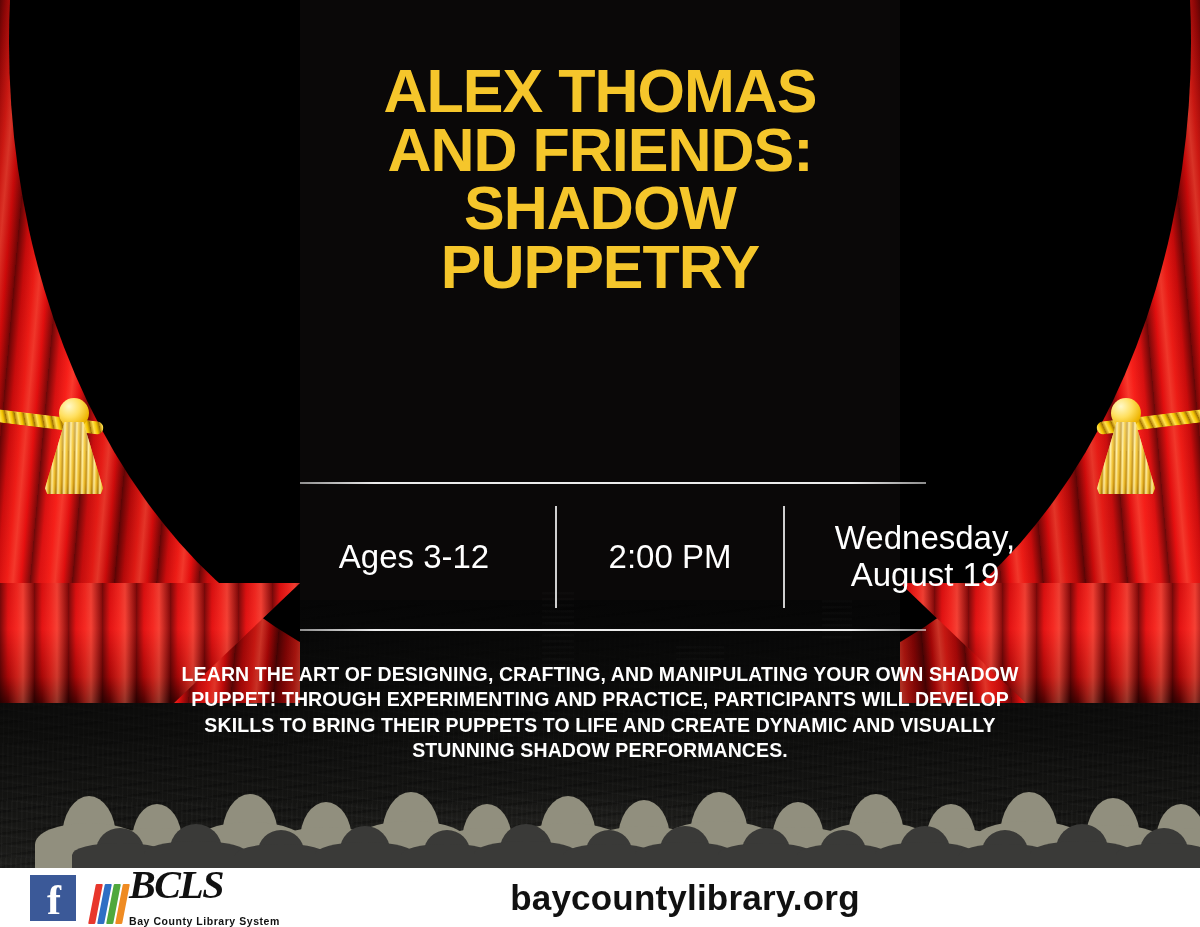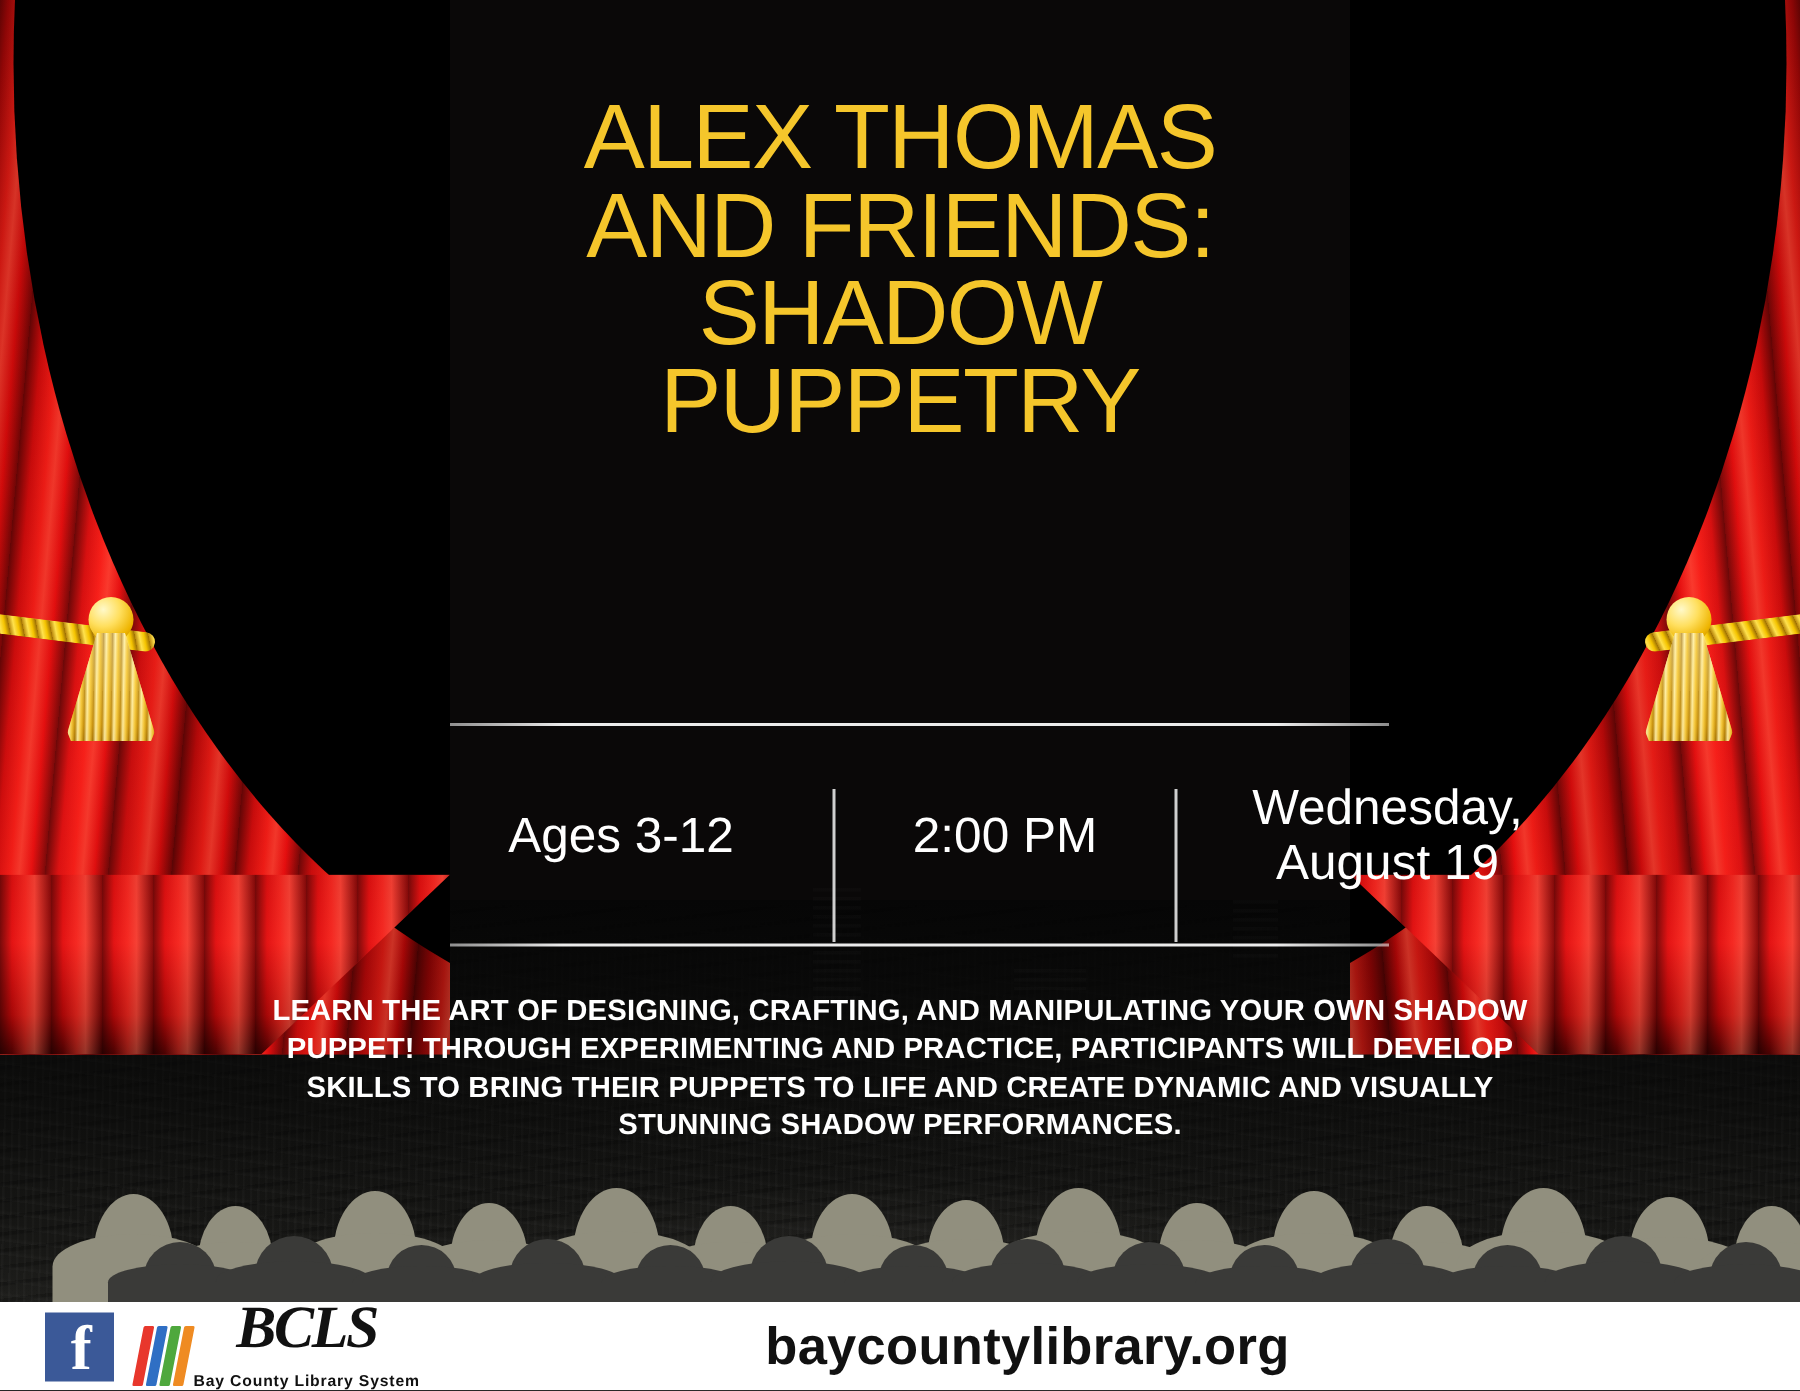--- a/index.html
+++ b/index.html
@@ -115,38 +115,38 @@
     background:
       repeating-linear-gradient(91deg, rgba(150,100,0,.55) 0px, rgba(255,240,170,.9) 2px, rgba(245,200,60,.85) 4px, rgba(160,110,5,.5) 6px),
       linear-gradient(to bottom, #fff3bd 0%, #ffd95a 45%, #e9ad12 85%, #b5810a 100%);
   }
 
   
   .title {
     position:absolute; left:300px; top:62px; width:600px;
     text-align:center;
     color:#f5c62b;
-    font-weight:400;
+    font-weight:700;
     font-size:61px;
     line-height:0.96;
     letter-spacing:-1px;
     text-transform:uppercase;
   }
 
   
   .rule {
     position:absolute; left:300px; width:626px; height:2px;
     background:linear-gradient(to right, rgba(255,255,255,.55), rgba(255,255,255,.92) 12%, rgba(255,255,255,.92) 88%, rgba(255,255,255,.55));
   }
   .rule-top { top:482px; }
   .rule-bottom { top:629px; }
 
   .info {
     position:absolute; left:300px; top:486px; width:626px; height:142px;
-    display:flex; align-items:flex-end;
+    display:flex; align-items:center;
     color:#ffffff;
     gap:27px;
   }
   .info-cell {
     flex:0 0 auto; text-align:center;
     font-size:33px; line-height:1.12; font-weight:400;
     display:flex; align-items:center; justify-content:center; height:100%;
   }
   .cell-ages { width:228px; }
   .cell-time { width:172px; }
@@ -170,21 +170,21 @@
   .fb {
     width:46px; height:46px; margin-left:30px;
     background:#3b5998; position:relative; flex:0 0 auto;
   }
   .fb::after {
     content:"f"; position:absolute; left:50%; top:50%;
     transform:translate(-42%,-46%);
     color:#fff; font-size:42px; font-weight:700; line-height:1;
     font-family:"Liberation Serif", serif;
   }
-  .bcls { display:flex; align-items:flex-end; margin-left:16px; flex:0 0 auto;text-align:center; }
+  .bcls { display:flex; align-items:flex-end; margin-left:16px; flex:0 0 auto; }
   .bcls-bars { display:flex; gap:2px; height:40px; align-items:flex-end; margin-right:3px; margin-bottom:3px; }
   .bar { width:7px; height:40px; transform:skewX(-11deg); border-radius:1px; }
   .bcls-words { display:flex; flex-direction:column; }
   .bcls-mark {
     font-family:"Liberation Serif", serif;
     font-size:40px; font-weight:700; font-style:italic;
     line-height:0.86; color:#111; letter-spacing:-1.5px;
   }
   .bcls-sub {
     font-size:10.5px; font-weight:700; color:#111;

